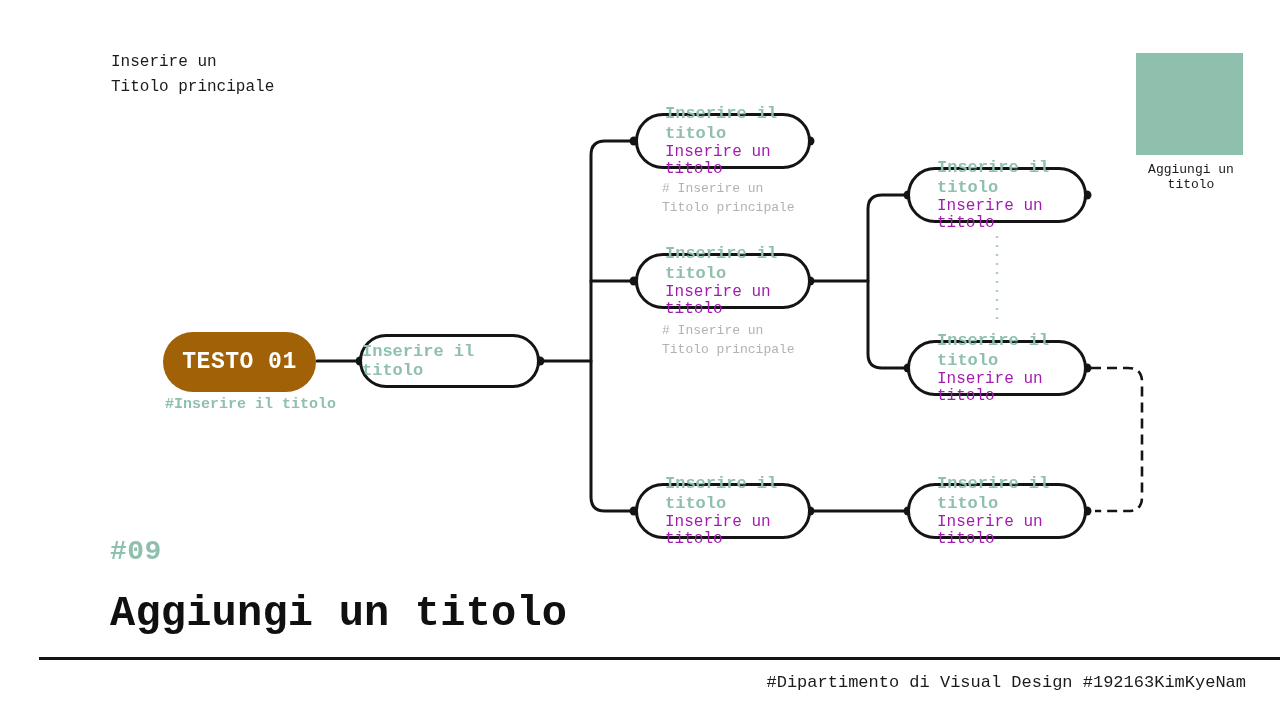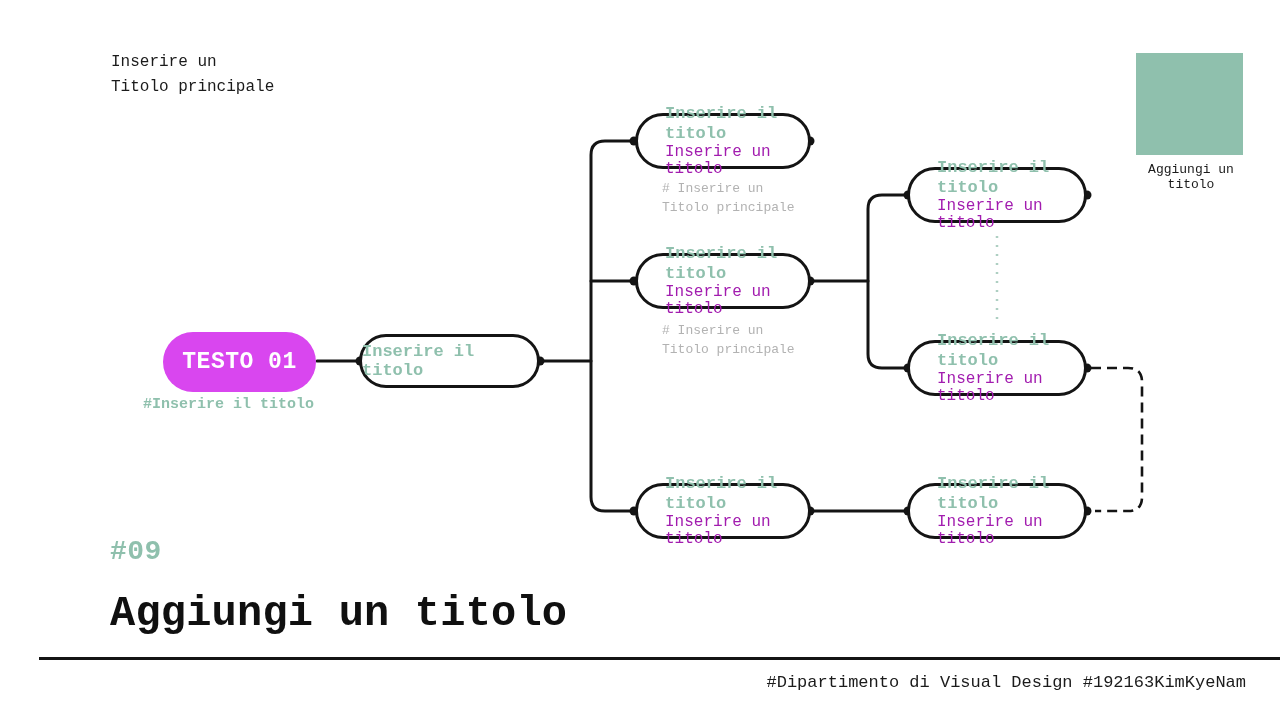--- a/index.html
+++ b/index.html
@@ -9,24 +9,24 @@
   }
   .wires{position:absolute;left:0;top:0;width:1280px;height:720px;pointer-events:none;}
 
   .header-note{position:absolute;left:72px;top:50px;font-size:16px;line-height:25px;color:#1b1b1b;}
 
   .swatch{position:absolute;left:1097px;top:53px;width:107px;height:102px;background:#8FC0AD;}
   .swatch-label{position:absolute;left:1092px;top:162px;width:120px;text-align:center;font-size:13px;color:#1b1b1b;}
 
   .root-pill{
     position:absolute;left:124px;top:332px;width:153px;height:60px;border-radius:30px;
-    background:#d946ef;display:flex;align-items:center;justify-content:center;
+    background:#a16207;display:flex;align-items:center;justify-content:center;
     color:#ffffff;font-size:23px;font-weight:bold;letter-spacing:.5px;
   }
-  .root-tag{position:absolute;left:104px;top:396px;width:193px;text-align:left;
+  .root-tag{position:absolute;left:104px;top:396px;width:193px;text-align:right;
     color:#8FC0AD;font-size:15px;font-weight:bold;}
 
   .hub-node{
     position:absolute;left:320px;top:334px;width:181px;height:54px;box-sizing:border-box;
     border:3px solid #141414;border-radius:27px;background:#ffffff;
     display:flex;align-items:center;justify-content:center;
     color:#8FC0AD;font-size:17px;font-weight:bold;
   }
 
   .branch{

